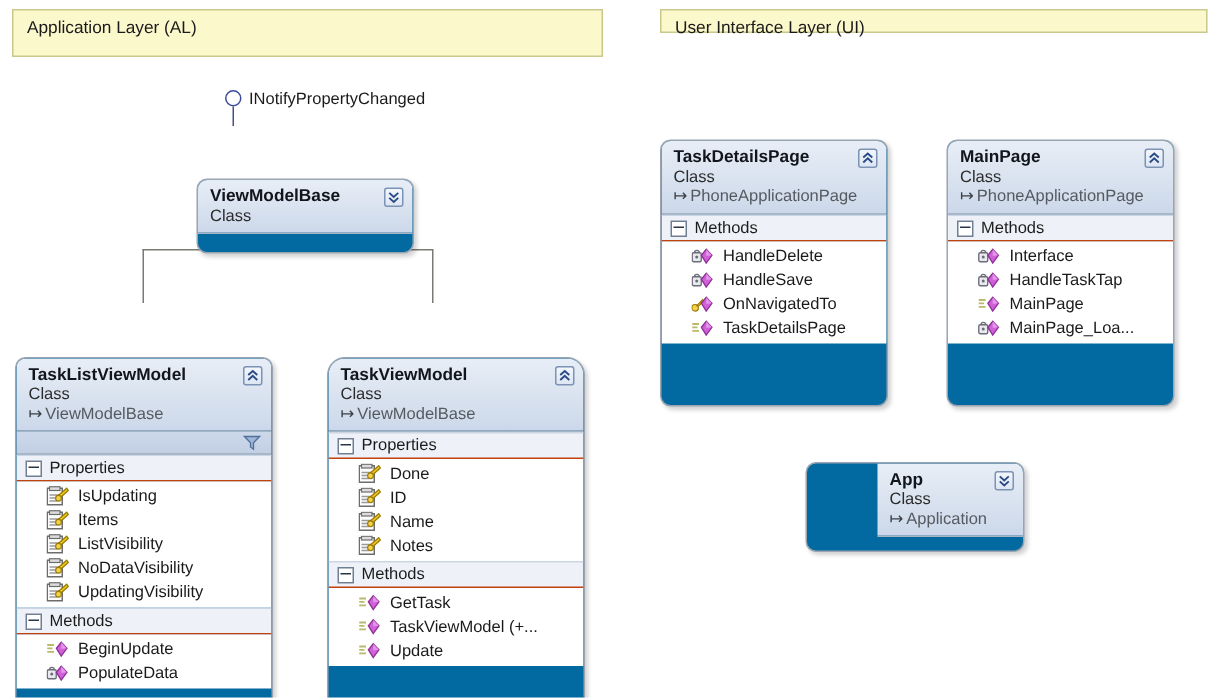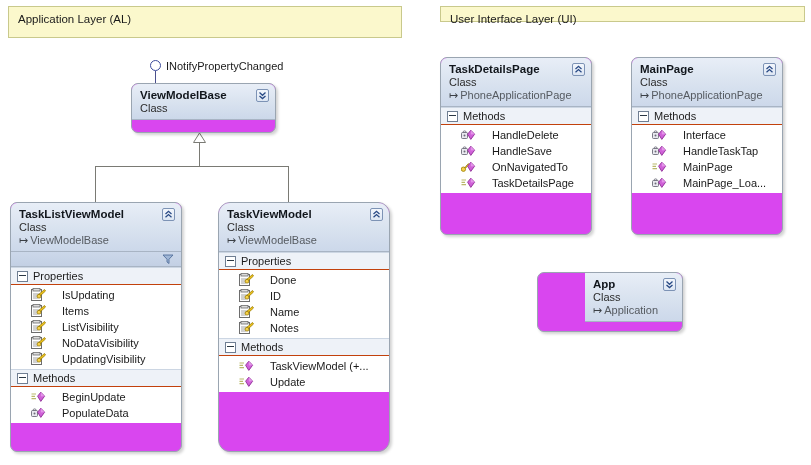--- a/index.html
+++ b/index.html
@@ -29,23 +29,24 @@
     color: #1a1a1a;
     white-space: nowrap;
   }
 
   
   .class-box {
     position: absolute;
     box-sizing: border-box;
     border: 1px solid #9aa5b1;
     border-radius: 7px;
-    background: #d946ef;
+    background: #0369a1;
     box-shadow: 2px 2px 3px rgba(0,0,0,0.18);
     overflow: hidden;
+    margin-top: 36px;
   }
   .cb-header {
     position: relative;
     background: linear-gradient(to bottom, #e8eef7 0%, #dbe4f0 45%, #ccd8ea 100%);
     border-bottom: 1px solid #a8b4c4;
     padding: 5px 8px 4px 8px;
     box-sizing: border-box;
   }
   .cb-name {
     font-weight: bold;
@@ -120,21 +121,21 @@
     height: 1px;
     background: #2a3744;
   }
   .member-list {
     background: #ffffff;
     padding: 2px 0 2px 0;
   }
   .member {
     display: flex;
     align-items: center;
-    gap: 16px;
+    gap: 6px;
     height: 16px;
     padding-left: 20px;
     font-size: 11px;
     color: #1a1a1a;
     white-space: nowrap;
   }
   .mi { flex: none; width: 15px; height: 14px; position: relative; }
   .mi svg { position:absolute; left:0; top:0; }
 
   
@@ -411,20 +412,32 @@
         <div class="member">
           <span class="mi">
             <svg width="15" height="14" viewBox="0 0 15 14">
               <line x1="0.5" y1="4" x2="5" y2="4" stroke="#b9b96a" stroke-width="1.2"></line>
               <line x1="0.5" y1="6.3" x2="4" y2="6.3" stroke="#b9b96a" stroke-width="1.2"></line>
               <line x1="0.5" y1="8.6" x2="5" y2="8.6" stroke="#b9b96a" stroke-width="1.2"></line>
               <path d="M9.8 2.2 L13.6 6.2 L9.8 11.4 L6.6 6.2 Z" fill="#d060d8" stroke="#8e2f96" stroke-width="0.9"></path>
               <path d="M9.8 2.2 L13.6 6.2 L9.8 6.6 Z" fill="#e79ded" opacity="0.85"></path>
             </svg>
           </span>
+          <span>GetTask</span>
+        </div>
+        <div class="member">
+          <span class="mi">
+            <svg width="15" height="14" viewBox="0 0 15 14">
+              <line x1="0.5" y1="4" x2="5" y2="4" stroke="#b9b96a" stroke-width="1.2"></line>
+              <line x1="0.5" y1="6.3" x2="4" y2="6.3" stroke="#b9b96a" stroke-width="1.2"></line>
+              <line x1="0.5" y1="8.6" x2="5" y2="8.6" stroke="#b9b96a" stroke-width="1.2"></line>
+              <path d="M9.8 2.2 L13.6 6.2 L9.8 11.4 L6.6 6.2 Z" fill="#d060d8" stroke="#8e2f96" stroke-width="0.9"></path>
+              <path d="M9.8 2.2 L13.6 6.2 L9.8 6.6 Z" fill="#e79ded" opacity="0.85"></path>
+            </svg>
+          </span>
           <span>TaskViewModel  (+...</span>
         </div>
         <div class="member">
           <span class="mi">
             <svg width="15" height="14" viewBox="0 0 15 14">
               <line x1="0.5" y1="4" x2="5" y2="4" stroke="#b9b96a" stroke-width="1.2"></line>
               <line x1="0.5" y1="6.3" x2="4" y2="6.3" stroke="#b9b96a" stroke-width="1.2"></line>
               <line x1="0.5" y1="8.6" x2="5" y2="8.6" stroke="#b9b96a" stroke-width="1.2"></line>
               <path d="M9.8 2.2 L13.6 6.2 L9.8 11.4 L6.6 6.2 Z" fill="#d060d8" stroke="#8e2f96" stroke-width="0.9"></path>
               <path d="M9.8 2.2 L13.6 6.2 L9.8 6.6 Z" fill="#e79ded" opacity="0.85"></path>

